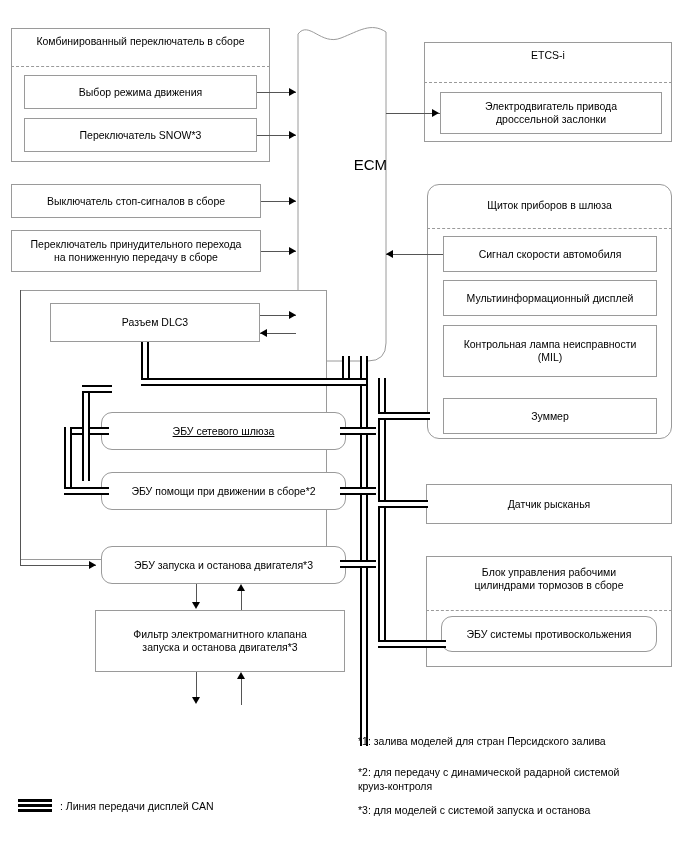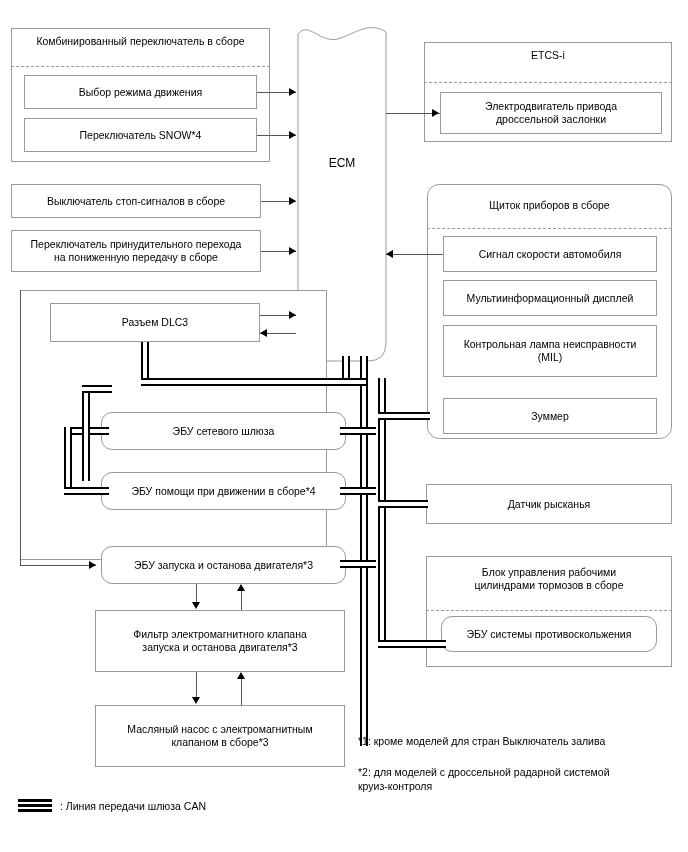--- a/index.html
+++ b/index.html
@@ -125,71 +125,69 @@
   }
   .legend-text{
     position:absolute;
     font-size:10.5px;
     line-height:13px;
   }
   
   #ecm-shape{position:absolute;}
   .ecm-label{
     position:absolute;
-    font-size:12px;
-    text-align:center;
+    font-size:15px;
+    text-align:right;
     width:100%;
   }
 </style>
 </head>
 <body>
 
 <div id="page">
 
   <svg id="ecm-shape" style="left:297px;top:14px;width:90px;height:348px;" viewBox="0 0 90 348">
     <path d="M1,20 C12,6 24,32 44,24 C62,17 74,8 89,18 L89,329 Q89,347 71,347 L19,347 Q1,347 1,329 Z" fill="#ffffff" stroke="#9a9a9a" stroke-width="1"></path>
   </svg>
   <div class="ecm-label" style="left:297px;top:156px;width:90px;">ECM</div>
 
   <div class="group" style="left:11px;top:28px;width:259px;height:134px;"></div>
   <div class="group-title" style="left:11px;top:35px;width:259px;">Комбинированный переключатель в сборе</div>
   <div class="dashsep" style="left:11px;top:66px;width:259px;"></div>
 
   <div class="box" style="left:24px;top:75px;width:233px;height:34px;">Выбор режима движения</div>
-  <div class="box" style="left:24px;top:118px;width:233px;height:34px;">Переключатель SNOW*4</div>
+  <div class="box" style="left:24px;top:118px;width:233px;height:34px;">Переключатель SNOW*3</div>
 
   <div class="box" style="left:11px;top:184px;width:250px;height:34px;">Выключатель стоп-сигналов в сборе</div>
 
   <div class="box" style="left:11px;top:230px;width:250px;height:42px;white-space:pre-line;">Переключатель принудительного перехода
 на пониженную передачу в сборе</div>
 
   <div class="group" style="left:20px;top:290px;width:307px;height:270px;"></div>
 
   <div class="box" style="left:50px;top:303px;width:210px;height:39px;">Разъем DLC3</div>
 
-  <div class="box rounded" style="left:101px;top:412px;width:245px;height:38px;">ЭБУ сетевого шлюза</div>
-
-  <div class="box rounded" style="left:101px;top:472px;width:245px;height:38px;">ЭБУ помощи при движении в сборе*4</div>
+  <div class="box rounded" style="left:101px;top:412px;width:245px;height:38px;text-decoration:underline;">ЭБУ сетевого шлюза</div>
+
+  <div class="box rounded" style="left:101px;top:472px;width:245px;height:38px;">ЭБУ помощи при движении в сборе*2</div>
 
   <div class="box rounded" style="left:101px;top:546px;width:245px;height:38px;">ЭБУ запуска и останова двигателя*3</div>
 
   <div class="box" style="left:95px;top:610px;width:250px;height:62px;white-space:pre-line;">Фильтр электромагнитного клапана
 запуска и останова двигателя*3</div>
 
-  <div class="box" style="left:95px;top:705px;width:250px;height:62px;white-space:pre-line;">Масляный насос с электромагнитным
-клапаном в сборе*3</div>
 
   <div class="group" style="left:424px;top:42px;width:248px;height:100px;"></div>
   <div class="group-title" style="left:424px;top:49px;width:248px;text-align:center;">ETCS-i</div>
   <div class="dashsep" style="left:424px;top:82px;width:248px;"></div>
   <div class="box" style="left:440px;top:92px;width:222px;height:42px;white-space:pre-line;">Электродвигатель привода
 дроссельной заслонки</div>
 
   <div class="group rounded" style="left:427px;top:184px;width:245px;height:255px;"></div>
-  <div class="group-title" style="left:427px;top:199px;width:245px;">Щиток приборов в сборе</div>
+  <div class="group-title" style="left:427px;top:199px;width:245px;">Щиток приборов в шлюза</div>
   <div class="dashsep" style="left:427px;top:228px;width:245px;"></div>
 
   <div class="box" style="left:443px;top:236px;width:214px;height:36px;">Сигнал скорости автомобиля</div>
   <div class="box" style="left:443px;top:280px;width:214px;height:36px;">Мультиинформационный дисплей</div>
   <div class="box" style="left:443px;top:325px;width:214px;height:52px;white-space:pre-line;">Контрольная лампа неисправности
 (MIL)</div>
   <div class="box" style="left:443px;top:398px;width:214px;height:36px;">Зуммер</div>
 
   <div class="box" style="left:426px;top:484px;width:246px;height:40px;">Датчик рысканья</div>
 
@@ -257,19 +255,20 @@
 
   <div class="can v" style="left:378px;top:378px;height:270px;"></div>
 
   <div class="can h" style="left:378px;top:412px;width:52px;"></div>
 
   <div class="can h" style="left:378px;top:500px;width:50px;"></div>
 
   <div class="can h" style="left:378px;top:640px;width:68px;"></div>
 
   <div class="legend-sym" style="left:18px;top:799px;"></div>
-  <div class="legend-text" style="left:60px;top:800px;">: Линия передачи шлюза CAN</div>
-
-  <div class="plain-text" style="left:358px;top:734px;width:320px;">*1: кроме моделей для стран Выключатель залива</div>
-  <div class="plain-text" style="left:358px;top:765px;width:320px;">*2: для моделей с дроссельной радарной системой
+  <div class="legend-text" style="left:60px;top:800px;">: Линия передачи дисплей CAN</div>
+
+  <div class="plain-text" style="left:358px;top:734px;width:320px;">*1: залива моделей для стран Персидского залива</div>
+  <div class="plain-text" style="left:358px;top:765px;width:320px;">*2: для передачу с динамической радарной системой
 круиз-контроля</div>
+  <div class="plain-text" style="left:358px;top:803px;width:320px;">*3: для моделей с системой запуска и останова</div>
 
 </div>
 
 </body></html>

